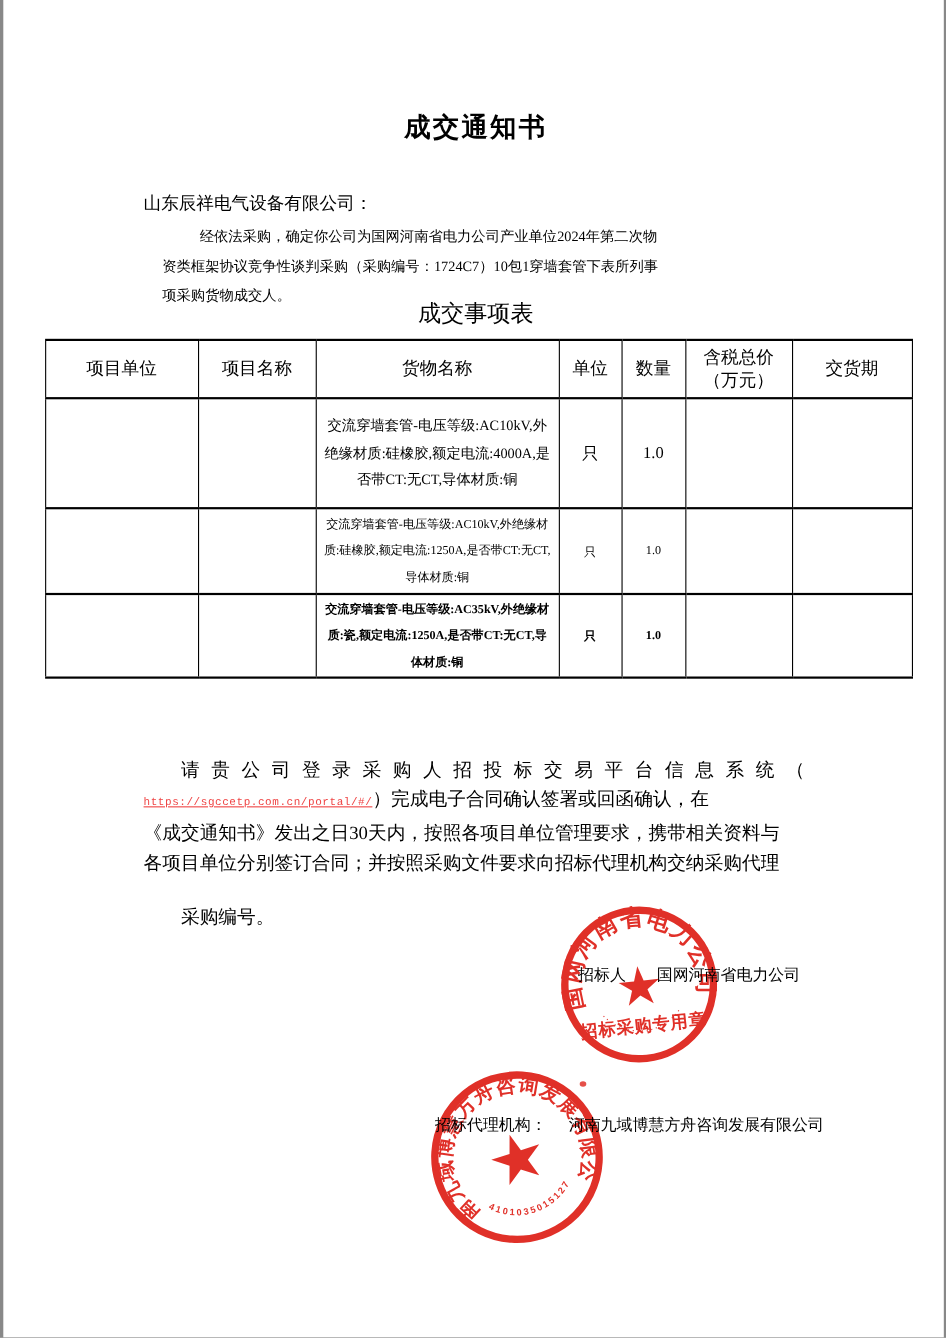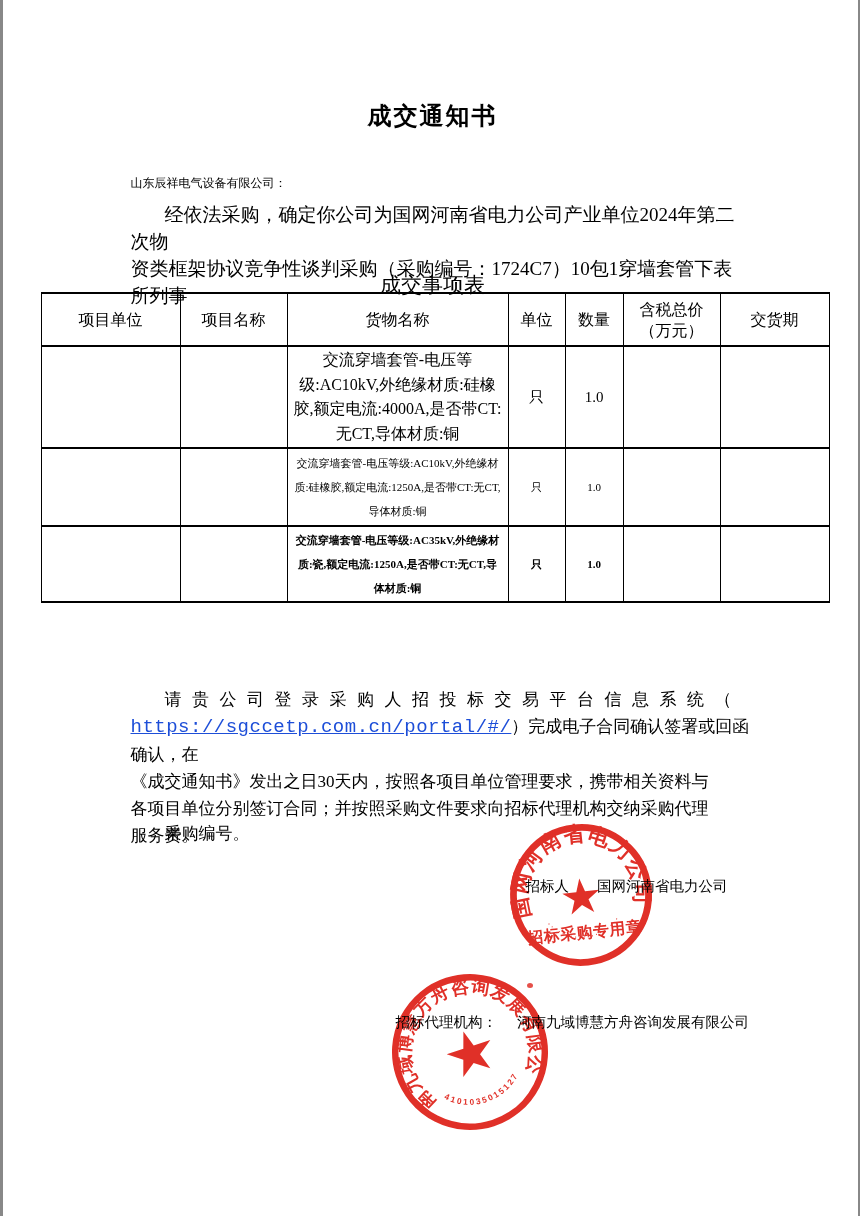--- a/index.html
+++ b/index.html
@@ -6,46 +6,46 @@
   .page{
     position:relative;width:855px;height:1216px;margin:0 auto;
     background:#ffffff;overflow:hidden;
     font-family:"Liberation Serif","DejaVu Serif",serif;
     color:#000;
   }
   .title{
     position:absolute;left:0;top:100px;width:860px;margin:0;
     text-align:center;font-size:24px;font-weight:bold;letter-spacing:2px;
   }
-  .recipient{position:absolute;left:128px;top:175px;font-size:12px;}
-  .intro{position:absolute;left:128px;top:201px;width:620px;font-size:19px;line-height:27px;}
+  .recipient{position:absolute;left:128px;top:175px;font-size:16px;}
+  .intro{position:absolute;left:145px;top:201px;width:620px;font-size:13px;line-height:27px;}
   .intro .indent{text-indent:34px;}
   .caption{position:absolute;left:0;top:271px;width:860px;text-align:center;font-size:21px;font-weight:normal;}
   table.items{
-    position:absolute;left:38px;top:292px;width:788px;
+    position:absolute;left:38px;top:308px;width:788px;
     border-collapse:collapse;table-layout:fixed;
   }
   table.items td,table.items th{
     border-left:1px solid #000;border-right:1px solid #000;
     border-top:2px solid #000;border-bottom:2px solid #000;
     text-align:center;vertical-align:middle;padding:1px 5px;
     font-weight:normal;overflow:hidden;
   }
   tr.hrow th{height:49px;font-size:16px;line-height:21px;white-space:pre-line;}
   tr.row-big td{height:96px;font-size:15px;}
-  tr.row-big td.goods{font-size:16px;line-height:24.5px;}
+  tr.row-big td.goods{font-size:13px;line-height:24.5px;}
   tr.row-sm td{height:74px;font-size:11px;}
   tr.row-sm4 td{height:66px;font-weight:bold;}
   tr.row-sm td.goods{font-size:11px;line-height:24px;}
   .closing{position:absolute;left:128px;top:686px;width:622px;font-size:17px;line-height:27px;}
   .closing .spread{text-indent:34px;letter-spacing:10.5px;white-space:nowrap;}
   a.link{
-    color:#1d4ed8;text-decoration:underline;
+    color:#ef4444;text-decoration:underline;
     font-family:"Liberation Mono","DejaVu Sans Mono",monospace;
-    font-size:19px;letter-spacing:0.5px;
+    font-size:10px;letter-spacing:0.5px;
   }
   .farewell{position:absolute;left:128px;top:822px;font-size:17px;text-indent:34px;}
   .sig{position:absolute;font-size:14.5px;white-space:nowrap;}
   .sig1{left:523px;top:877px;}
   .sig1 .gap{display:inline-block;width:28px;}
   .sig2{left:393px;top:1013px;}
   .sig2 .gap{display:inline-block;width:20px;}
   .stamp{position:absolute;mix-blend-mode:multiply;opacity:.95;}
   .stamp1{left:503px;top:820px;width:150px;height:150px;transform:rotate(-6deg);}
   .stamp2{left:384px;top:969px;width:166px;height:166px;transform:rotate(-18deg);}
@@ -66,20 +66,21 @@
 
 <div class="page">
 
   <h1 class="title">成交通知书</h1>
 
   <div class="recipient">山东辰祥电气设备有限公司：</div>
 
   <div class="intro">
     <div class="indent">经依法采购，确定你公司为国网河南省电力公司产业单位2024年第二次物</div>
     <div>资类框架协议竞争性谈判采购（采购编号：1724C7）10包1穿墙套管下表所列事</div>
+    <div>项采购货物成交人。</div>
   </div>
 
   <div class="caption">成交事项表</div>
 
   <table class="items">
     <colgroup>
       <col style="width:139px">
         <col style="width:107px">
         <col style="width:221px">
       <col style="width:57px">
@@ -126,21 +127,20 @@
       <td></td>
     </tr>
   </tbody>
     </table>
 
   <div class="closing">
     <div class="spread">请贵公司登录采购人招投标交易平台信息系统（</div>
     <div><a href="#" class="link">https://sgccetp.com.cn/portal/#/</a><span>）完成电子合同确认签署或回函确认，在</span></div>
     <div>《成交通知书》发出之日30天内，按照各项目单位管理要求，携带相关资料与</div>
     <div>各项目单位分别签订合同；并按照采购文件要求向招标代理机构交纳采购代理</div>
-    <div>服务费。</div>
   </div>
 
   <div class="farewell">采购编号。</div>
 
   <div class="sig sig1">
     <span>招标人</span><span class="gap"></span><span>国网河南省电力公司</span>
   </div>
 
   <div class="sig sig2">
     <span>招标代理机构：</span><span class="gap"></span><span>河南九域博慧方舟咨询发展有限公司</span>

